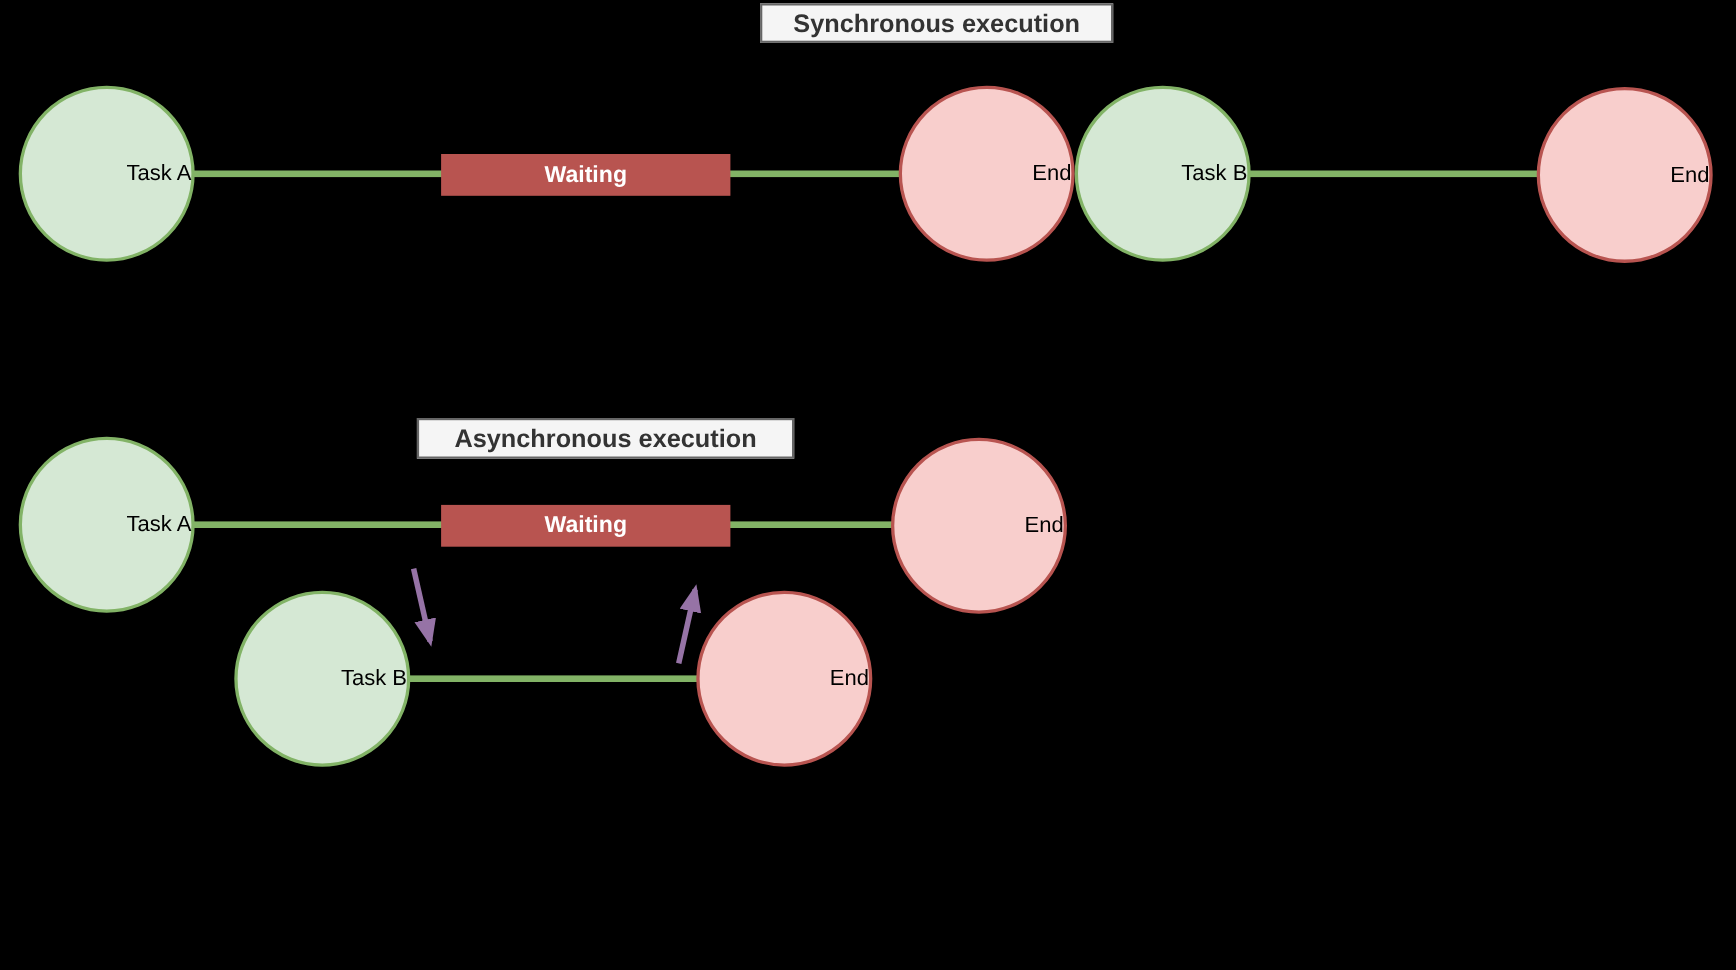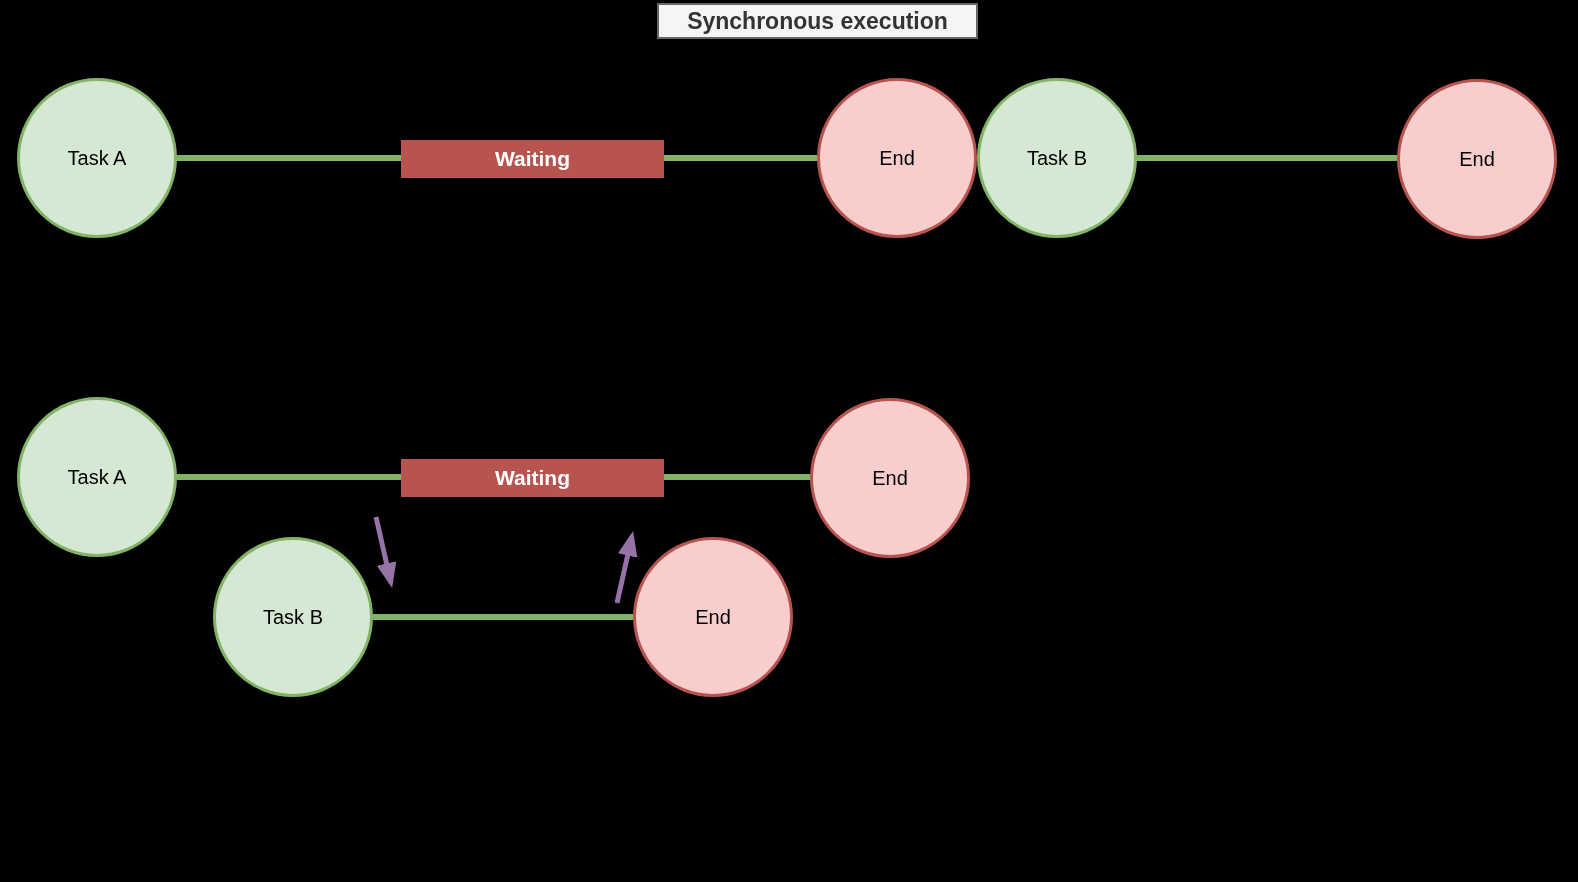--- a/index.html
+++ b/index.html
@@ -21,36 +21,37 @@
     align-items: center;
     justify-content: center;
     box-sizing: border-box;
     background: var(--title_bg);
     border: 2px solid var(--title_border);
     color: var(--title_text);
     font-size: 23px;
     font-weight: bold;
     white-space: nowrap;
     z-index: 4;
+    margin-left: 34px;
   }
   .hline {
     position: absolute;
     height: 6px;
     background: var(--line_green);
     z-index: 1;
   }
   .node {
     position: absolute;
     width: 160px;
     height: 160px;
     border-radius: 50%;
     box-sizing: border-box;
     display: flex;
     align-items: center;
-    justify-content: center;
+    justify-content: flex-end;
     font-size: 20px;
     color: var(--node_text);
     z-index: 3;
   }
   .node.green {
     background: var(--node_green_fill);
     border: 3px solid var(--node_green_stroke);
   }
   .node.red {
     background: var(--node_red_fill);
@@ -110,20 +111,21 @@
   </div>
 
   <div class="node green" style="left:977px; top:78px;">
     <span>Task B</span>
   </div>
 
   <div class="node red" style="left:1397px; top:79px;">
     <span>End</span>
   </div>
 
+  <div class="title" style="left:345px; top:380px; width:343px; height:37px;">Asynchronous execution</div>
 
   <div class="hline" style="left:97px; top:474px; width:793px;"></div>
 
   <div class="hline" style="left:293px; top:614px; width:420px;"></div>
 
   <div class="waiting" style="left:375px; top:459px;">
     <span>Waiting</span>
   </div>
 
   <div class="node green" style="left:17px; top:397px;">

